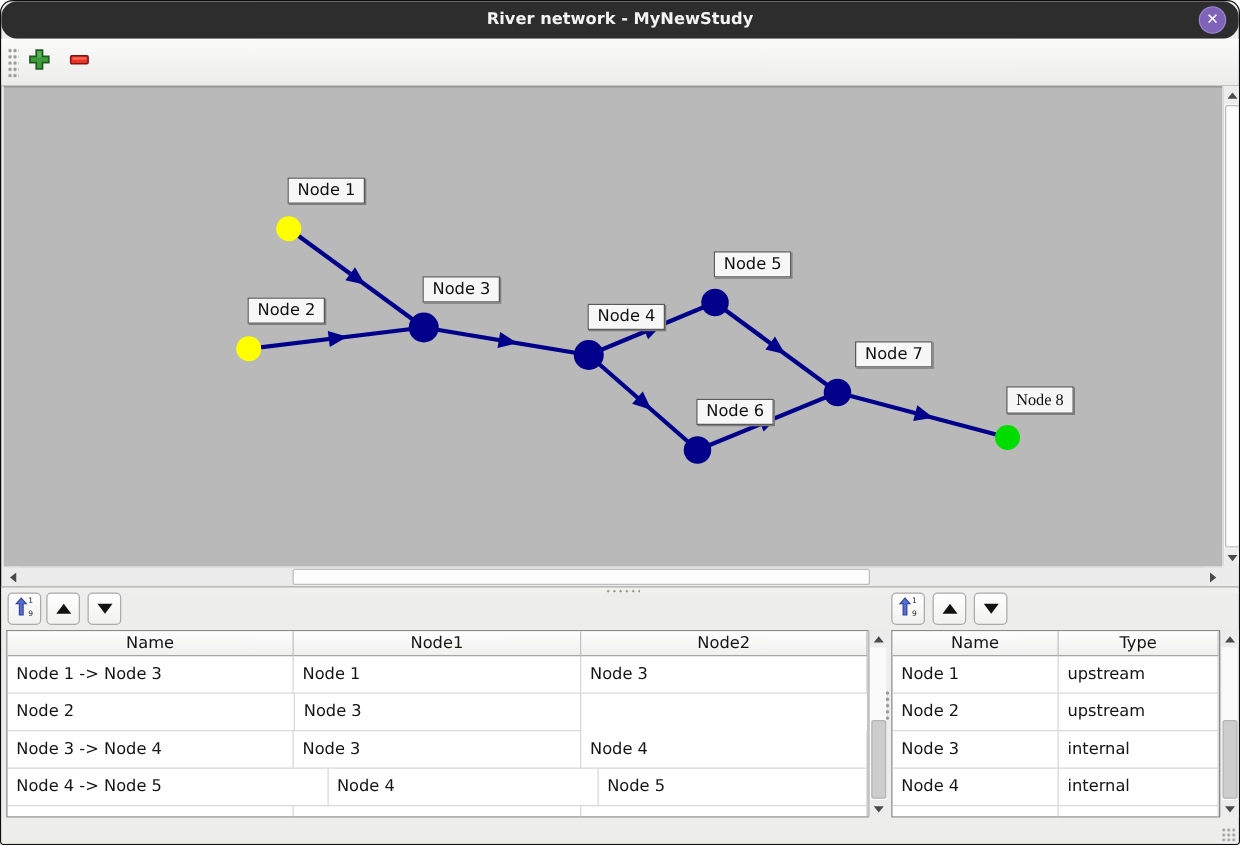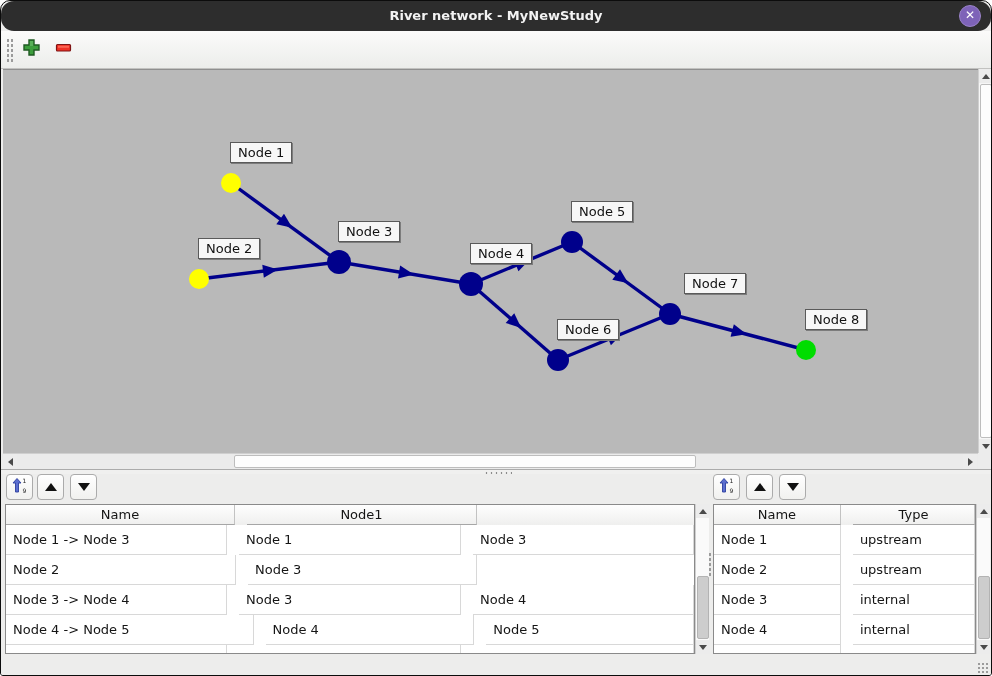--- a/index.html
+++ b/index.html
@@ -42,21 +42,21 @@
   .splitter .dots{position:absolute;left:483px;top:1px;width:28px;height:4px;
           background-image:radial-gradient(#8b8b8b 1px,transparent 1.2px);background-size:5px 4px;}
   
   .bottom{position:absolute;left:0;top:473px;width:100%;height:203px;background:#ededec;}
   .ctrl-btn{position:absolute;top:0;width:27px;height:26px;box-sizing:border-box;border:1px solid #ababab;
           border-radius:4px;background:linear-gradient(#ffffff,#f1f1ef);display:flex;align-items:center;justify-content:center;}
   .tri-up-b{width:0;height:0;border-left:6px solid transparent;border-right:6px solid transparent;border-bottom:8px solid #111;}
   .tri-down-b{width:0;height:0;border-left:6px solid transparent;border-right:6px solid transparent;border-top:8px solid #111;}
   
   .table{position:absolute;top:30px;background:#fff;border:1px solid #8a8a8a;box-sizing:border-box;overflow:hidden;height:150px;}
-  .trow{display:flex;height:30px;gap:12px;}
+  .trow{display:flex;height:30px;}
   .trow.thead{height:20px;background:linear-gradient(#fefefe,#efefee);}
   .trow.partial{height:9px;}
   .tcell{box-sizing:border-box;border-right:1px solid #d8d8d8;border-bottom:1px solid #d8d8d8;
           font-size:13px;color:#151515;padding:0 0 0 7px;line-height:29px;overflow:hidden;white-space:nowrap;}
   .thead .tcell{border-right:1px solid #c2c2c2;border-bottom:1px solid #a6a6a6;text-align:center;
           padding:0;line-height:19px;}
   .vgrip{position:absolute;left:707px;top:78px;width:5px;height:24px;
           background-image:radial-gradient(#9b9b9b 1px,transparent 1.3px);background-size:4px 5px;}
   .resize-grip{position:absolute;left:976px;top:188px;width:12px;height:11px;
           background-image:radial-gradient(#9b9b9b 1px,transparent 1.2px);background-size:4px 4px;}
@@ -119,21 +119,21 @@
         <circle cx="803" cy="280" r="10" fill="#00dd00"></circle>
       </svg>
     <div id="net-labels">
         <div class="node-label" style="left: 227px; top: 72px;">Node 1</div>
         <div class="node-label" style="left: 195px; top: 168px;">Node 2</div>
         <div class="node-label" style="left: 335px; top: 151px;">Node 3</div>
         <div class="node-label" style="left: 467px; top: 173px;">Node 4</div>
         <div class="node-label" style="left: 568px; top: 131px;">Node 5</div>
         <div class="node-label" style="left: 554px; top: 249px;">Node 6</div>
         <div class="node-label" style="left: 666px; top: 203px; margin-left: 15px;">Node 7</div>
-        <div class="node-label" style="left: 802px; top: 239px;">Node 8</div>
+        <div class="node-label" style="left: 802px; top: 239px; font-family: Liberation Serif, serif;">Node 8</div>
       </div>
   </div>
 
   <div class="sb-v" style="left:977px;top:68px;height:384px;">
     <div class="sb-btn" style="top:0;">
         <div class="tri-up"></div>
       </div>
     <div class="sb-thumb" style="left:1px;top:15px;width:12px;height:354px;"></div>
     <div class="sb-btn" style="bottom:0;">
         <div class="tri-down"></div>
@@ -186,20 +186,21 @@
         <div class="tri-up-b"></div>
       </div>
     <div class="ctrl-btn" style="left:778px;">
         <div class="tri-down-b"></div>
       </div>
 
     <div class="table" style="left:4px;width:690px;">
         <div class="trow thead">
           <div class="tcell th" style="width: 229px;">Name</div>
           <div class="tcell th" style="width: 230px;">Node1</div>
+          <div class="tcell th" style="width: 229px;">Node2</div>
         </div>
         <div class="trow">
           <div class="tcell" style="width: 229px;">Node 1 -&gt; Node 3</div>
           <div class="tcell" style="width: 230px;">Node 1</div>
           <div class="tcell" style="width: 229px;">Node 3</div>
         </div>
         <div class="trow">
           <div class="tcell" style="width: 230px;">Node 2</div>
           <div class="tcell" style="width: 229px;">Node 3</div>
         </div>

